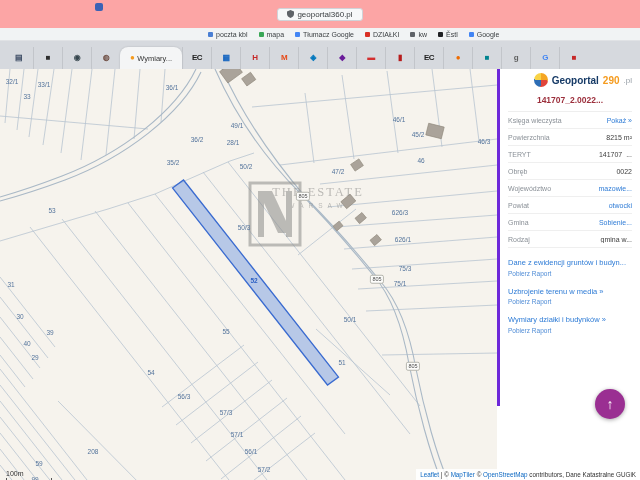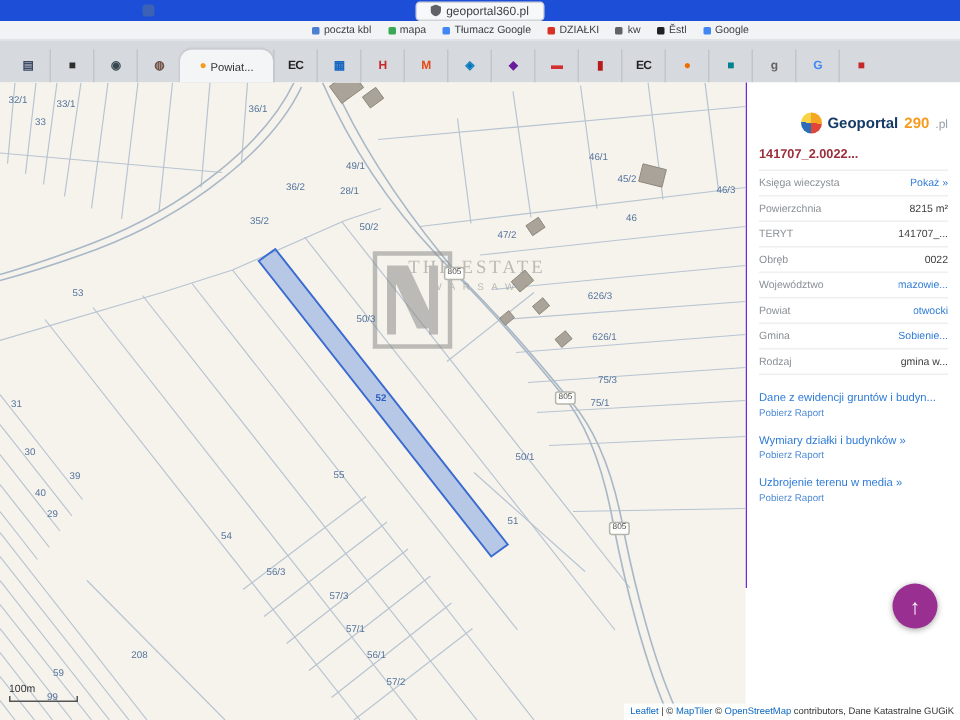--- a/index.html
+++ b/index.html
@@ -1,20 +1,20 @@
 <!DOCTYPE html>
 <html><head>
 <meta charset="utf-8">
 <style>
   html,body{margin:0;padding:0;}
   body{width:640px;height:480px;overflow:hidden;position:relative;background:#fff;
        font-family:"Liberation Sans",sans-serif;-webkit-font-smoothing:antialiased;}
 
   
-  .titlebar{height:14px;background:#1d4ed8;display:flex;align-items:center;position:relative;}
+  .titlebar{height:28px;background:#fca5a5;display:flex;align-items:center;position:relative;}
   .ext-icon{position:absolute;left:95px;top:3px;width:8px;height:8px;background:#3b62b5;border-radius:2px;}
   .urlpill{margin:0 auto;height:11px;background:#f7f8f9;border:1px solid #d0d3d8;border-radius:3px;
            display:flex;align-items:center;gap:3px;padding:0 9px;font-size:8px;color:#3c4043;}
   .bookmarksbar{height:13px;background:#f1f3f4;display:flex;align-items:center;gap:11px;
                 padding-left:208px;border-bottom:1px solid #e0e2e5;box-sizing:border-box;}
   .bm{display:flex;align-items:center;gap:3px;font-size:7px;color:#3c4043;white-space:nowrap;}
   .bm-ic{width:5px;height:5px;border-radius:1px;display:inline-block;flex:none;}
   .tabstrip{height:28px;background:#d6d9de;display:flex;align-items:flex-end;padding:0 4px;box-sizing:border-box;}
   .tab{height:22px;width:29px;box-sizing:border-box;display:flex;align-items:center;justify-content:center;
        gap:3px;border-left:1px solid #c2c5ca;cursor:default;}
@@ -33,29 +33,29 @@
   .rbadge{position:absolute;transform:translate(-50%,-50%);font-size:5.5px;color:#4a4a4a;background:#fdfdfb;
           border:1px solid #b5b5ad;border-radius:2px;padding:0 1.5px;line-height:6.5px;}
   .watermark{position:absolute;left:248px;top:112px;width:140px;text-align:center;opacity:.55;color:#8c8c8a;}
   .wm-title{font-size:12.5px;letter-spacing:2px;font-family:"Liberation Serif",serif;margin-top:4px;}
   .wm-sub{font-size:6.5px;letter-spacing:5px;margin-top:2px;}
   .scalebar{position:absolute;left:6px;bottom:12px;}
   .scale-label{font-size:7px;color:#333;display:block;margin-bottom:1px;}
   .scale-line{width:46px;height:4px;border:1px solid #555;border-top:none;box-sizing:border-box;}
 
   
-  .panel{width:143px;height:337px;background:#fff;border-left:1px solid #6d28d9;
-         padding:16px 8px;box-sizing:border-box;font-size:7px;overflow:hidden;}
+  .panel{width:143px;height:337px;background:#fff;border-left:3px solid #6d28d9;
+         padding:0 8px;box-sizing:border-box;font-size:7px;overflow:hidden;}
   .logo-row{display:flex;justify-content:flex-end;align-items:center;gap:4px;margin:4px 0 8px;}
   .logo-mark{width:14px;height:14px;border-radius:50%;flex:none;
              background:conic-gradient(#f5a623 0 95deg,#e0453a 95deg 185deg,#2d6db5 185deg 275deg,#f8d347 275deg 360deg);}
   .logo-name{font-size:10px;font-weight:bold;color:#163a66;}
   .logo-360{font-size:10px;font-weight:bold;color:#f59b1e;}
   .logo-pl{font-size:8px;color:#98a0a8;}
-  .panel-title{text-align:left;font-size:8.5px;font-weight:bold;color:#9c2f3c;margin:2px 0 0;
+  .panel-title{text-align:center;font-size:8.5px;font-weight:bold;color:#9c2f3c;margin:2px 0 0;
                border-bottom:1px solid #eee;padding-bottom:6px;}
   .prow{display:flex;justify-content:space-between;align-items:center;padding:4.5px 0;border-bottom:1px solid #efefef;}
   .plab{color:#8a9097;white-space:nowrap;}
   .pval{color:#3c3c3c;white-space:nowrap;overflow:hidden;max-width:72px;text-align:right;}
   .pval.link{color:#2f7cd6;cursor:pointer;}
   .kw-btn{display:block;width:100%;margin-top:8px;background:linear-gradient(#f8c94e,#efb02f);
           border:none;border-radius:3px;padding:6px 2px;font-size:7.5px;font-weight:bold;color:#6b4b10;
           letter-spacing:.2px;white-space:nowrap;overflow:hidden;font-family:inherit;cursor:pointer;}
   .rlinks{margin-top:10px;}
   .rlink{margin-bottom:10px;}
@@ -120,21 +120,21 @@
       <span class="tab-ic" style="color: rgb(46, 46, 46);">■</span>
     </div>
     <div class="tab">
       <span class="tab-ic" style="color: rgb(55, 71, 79);">◉</span>
     </div>
     <div class="tab">
       <span class="tab-ic" style="color: rgb(109, 76, 65);">◍</span>
     </div>
     <div class="tab active">
       <span class="tab-ic" style="color: rgb(245, 155, 30);">●</span>
-      <span class="tab-lb">Powiat...</span>
+      <span class="tab-lb">Wymiary...</span>
     </div>
     <div class="tab">
       <span class="tab-ic" style="color: rgb(33, 33, 33);">EC</span>
     </div>
     <div class="tab">
       <span class="tab-ic" style="color: rgb(21, 101, 192);">▦</span>
     </div>
     <div class="tab">
       <span class="tab-ic" style="color: rgb(198, 40, 40);">H</span>
     </div>
@@ -359,25 +359,25 @@
           <span class="plab">Rodzaj</span>
           <span class="pval">gmina w...</span>
         </div>
       </div>
     <div class="rlinks">
         <div class="rlink">
           <div class="rtitle">Dane z ewidencji gruntów i budyn...</div>
           <div class="rsub">Pobierz Raport</div>
         </div>
         <div class="rlink">
+          <div class="rtitle">Uzbrojenie terenu w media »</div>
+          <div class="rsub">Pobierz Raport</div>
+        </div>
+        <div class="rlink">
           <div class="rtitle">Wymiary działki i budynków »</div>
           <div class="rsub">Pobierz Raport</div>
         </div>
-        <div class="rlink">
-          <div class="rtitle">Uzbrojenie terenu w media »</div>
-          <div class="rsub">Pobierz Raport</div>
-        </div>
       </div>
   </div>
 </div>
 
 <div class="attribution"><span class="attr-link">Leaflet</span><span> | © </span><span class="attr-link">MapTiler</span><span> © </span><span class="attr-link">OpenStreetMap</span><span> contributors, Dane Katastralne GUGiK</span></div>
 <button class="fab">↑</button>
 
 </body></html>

